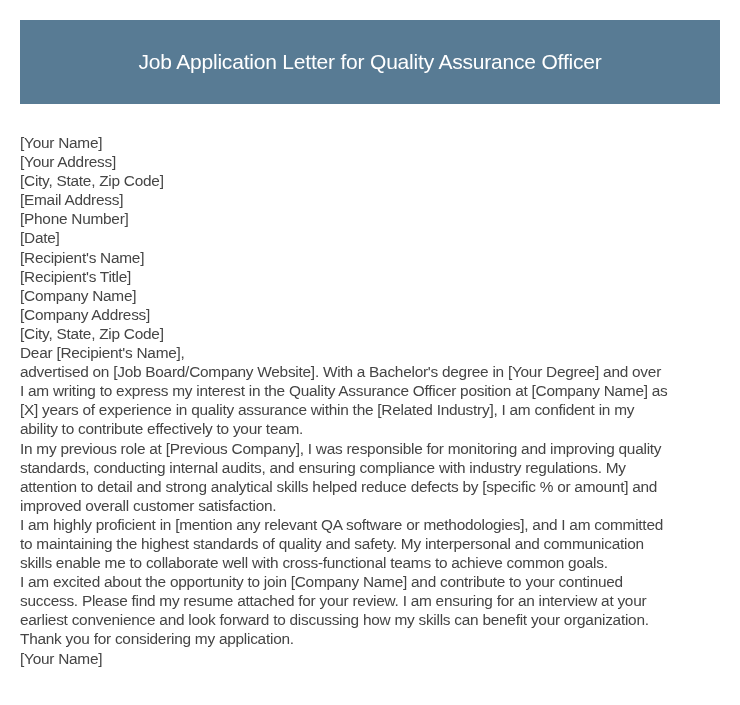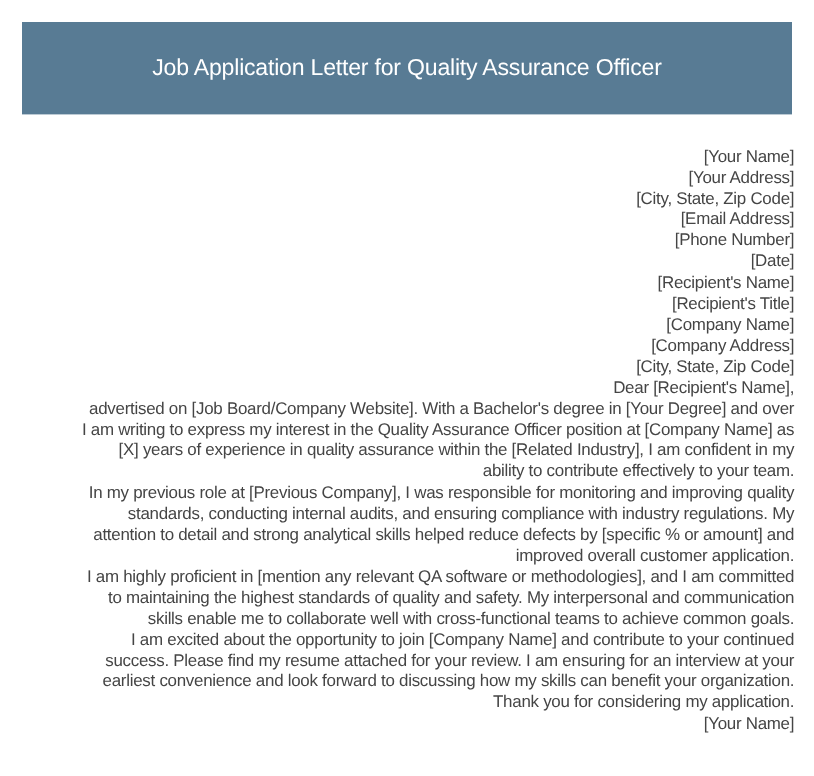--- a/index.html
+++ b/index.html
@@ -14,21 +14,21 @@
     }
     .header h1 {
       margin: 0; color: #ffffff; font-weight: normal;
       font-size: 21px; letter-spacing: -0.2px;
     }
     .letter {
       position: absolute; left: 20px; top: 133px; width: 702px;
       color: #454545; font-size: 15.4px; line-height: 19.1px;
       letter-spacing: -0.25px;
     }
-    .letter .line { display: block; white-space: nowrap; text-align: right; }
+    .letter .line { display: block; white-space: nowrap; }
     .letter p { margin: 0; }
   </style>
 </head>
 <body>
 
 <div class="header">
   <h1>Job Application Letter for Quality Assurance Officer</h1>
 </div>
 
 <div class="letter">
@@ -52,21 +52,21 @@
   <p>
     <span class="line">advertised on [Job Board/Company Website]. With a Bachelor's degree in [Your Degree] and over</span>
     <span class="line">I am writing to express my interest in the Quality Assurance Officer position at [Company Name] as</span>
     <span class="line">[X] years of experience in quality assurance within the [Related Industry], I am confident in my</span>
     <span class="line">ability to contribute effectively to your team.</span>
   </p>
   <p>
     <span class="line">In my previous role at [Previous Company], I was responsible for monitoring and improving quality</span>
     <span class="line">standards, conducting internal audits, and ensuring compliance with industry regulations. My</span>
     <span class="line">attention to detail and strong analytical skills helped reduce defects by [specific % or amount] and</span>
-    <span class="line">improved overall customer application.</span>
+    <span class="line">improved overall customer satisfaction.</span>
   </p>
   <p>
     <span class="line">I am highly proficient in [mention any relevant QA software or methodologies], and I am committed</span>
     <span class="line">to maintaining the highest standards of quality and safety. My interpersonal and communication</span>
     <span class="line">skills enable me to collaborate well with cross-functional teams to achieve common goals.</span>
   </p>
   <p>
     <span class="line">I am excited about the opportunity to join [Company Name] and contribute to your continued</span>
     <span class="line">success. Please find my resume attached for your review. I am ensuring for an interview at your</span>
     <span class="line">earliest convenience and look forward to discussing how my skills can benefit your organization.</span>

